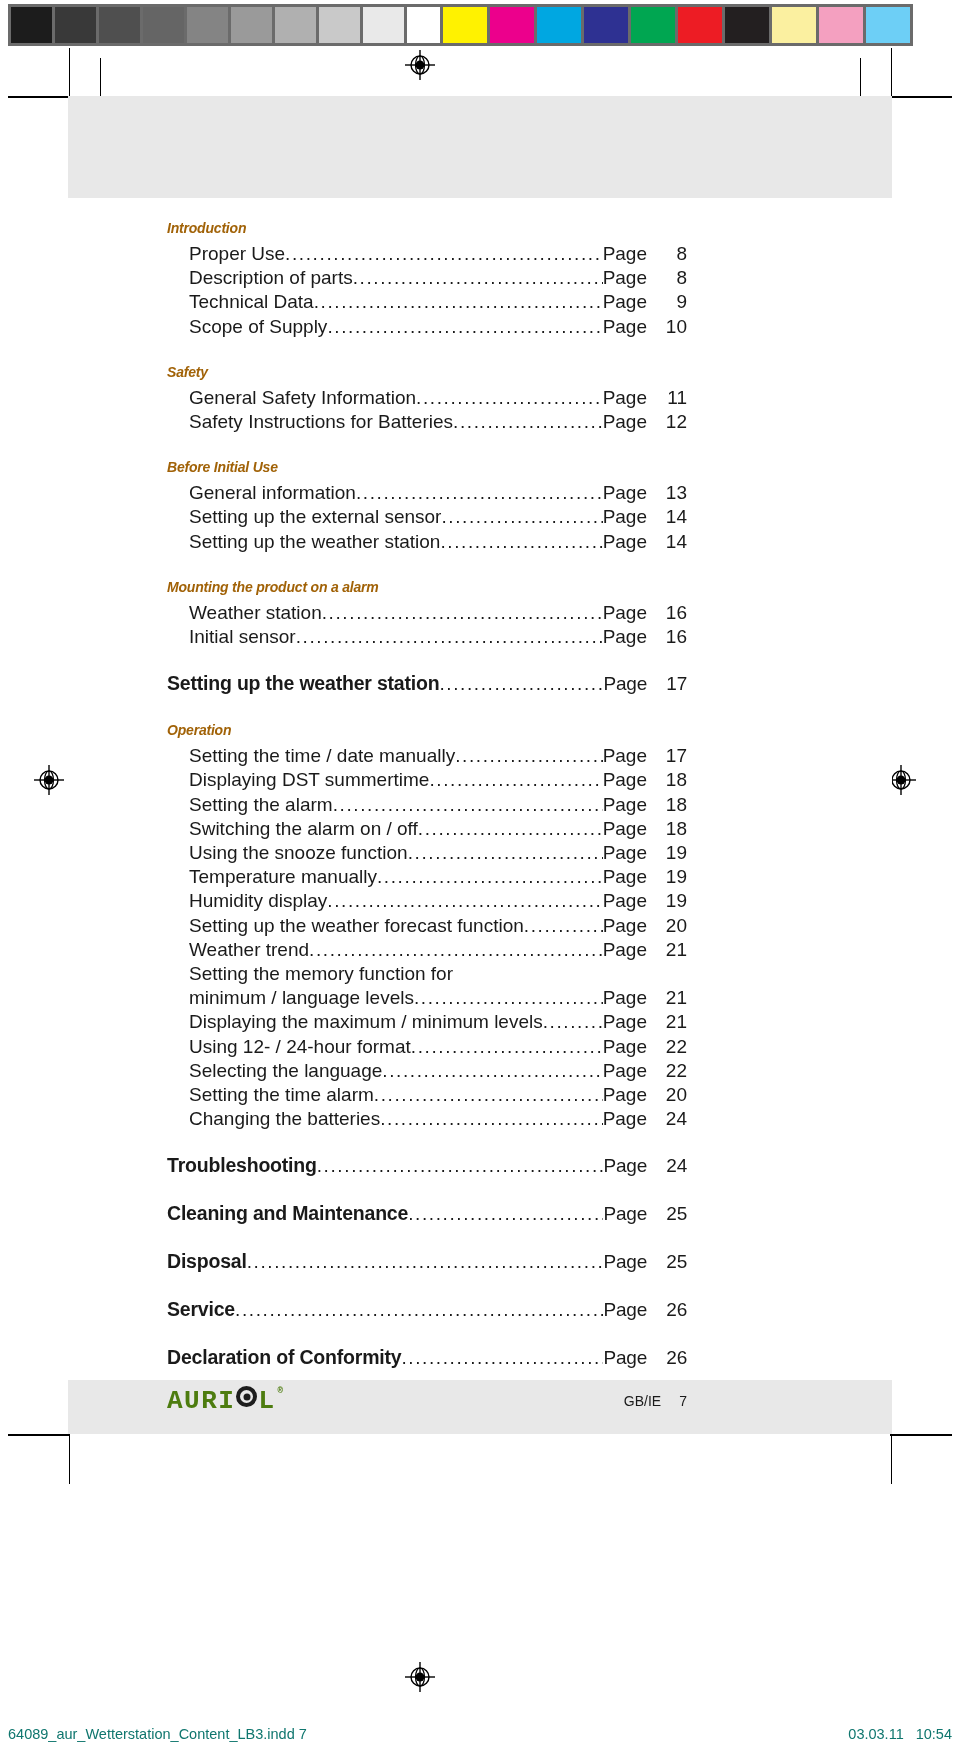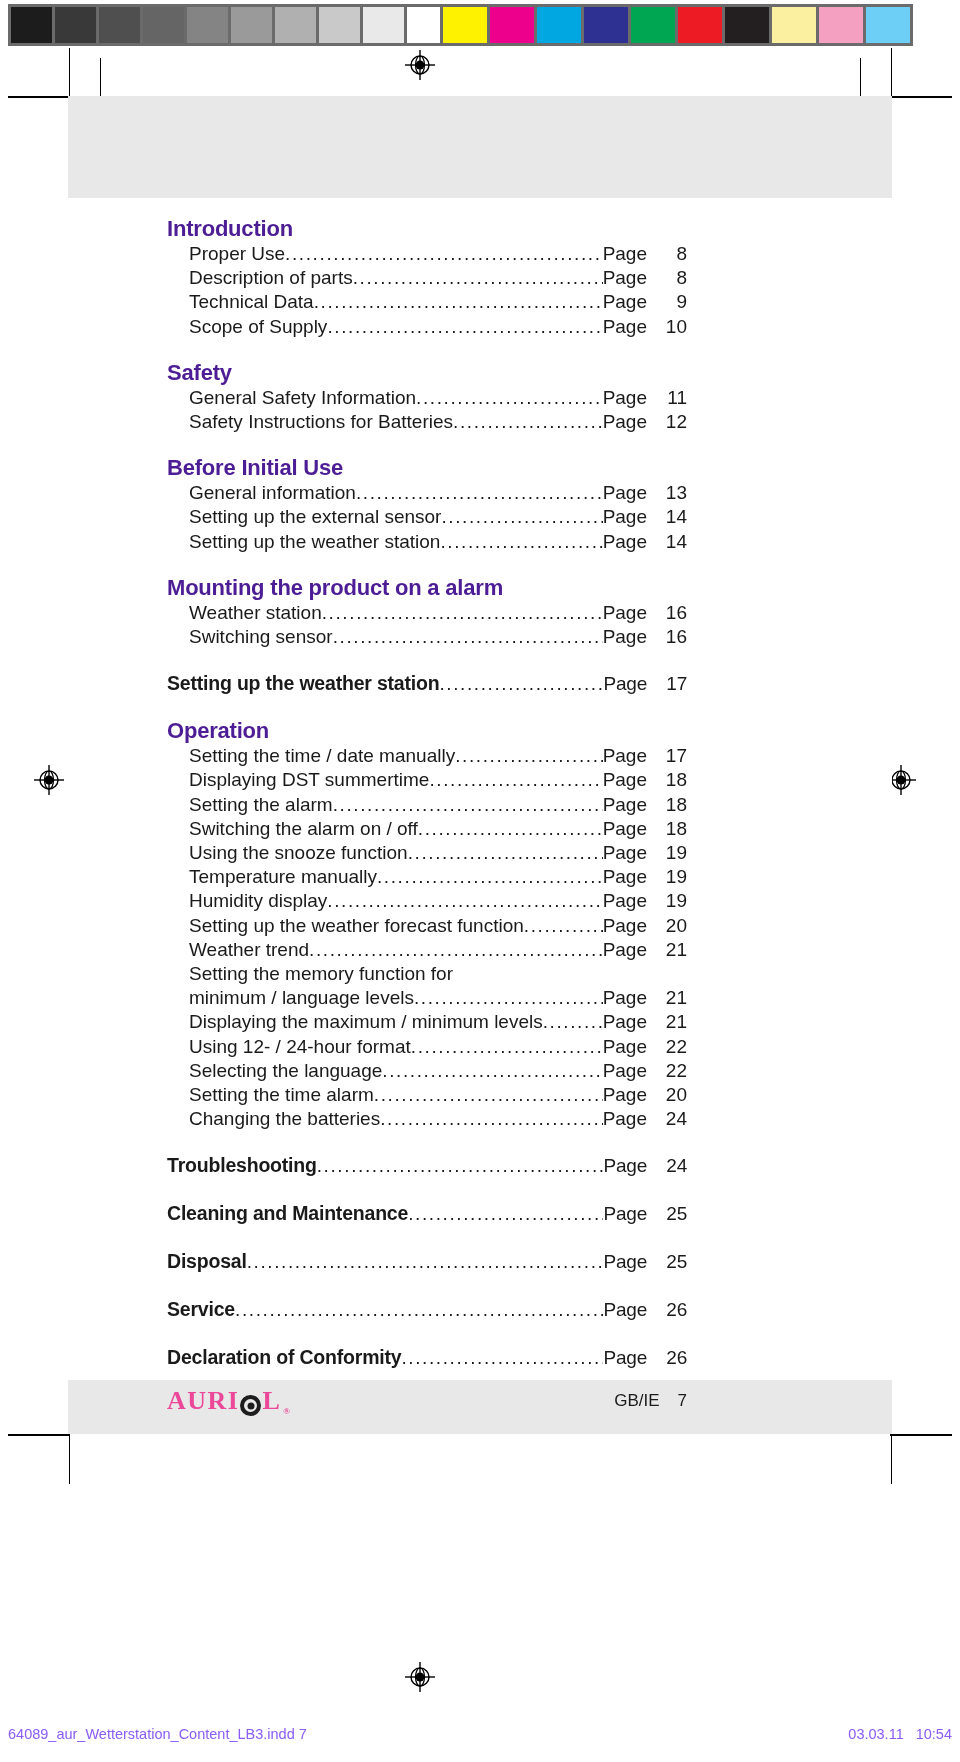--- a/index.html
+++ b/index.html
@@ -43,25 +43,26 @@
   .paper{position:absolute;left:68px;top:198px;width:824px;height:1182px;
     background:#ffffff;}
 
   
   .toc{position:absolute;left:167px;top:216px;width:520px;}
   .toc-block{margin-bottom:0;}
   .block-gap{height:21px;}
 
   .sec-head{
     font-weight:bold;
-    font-size:22px;
+    font-size:14px;
     letter-spacing:-0.2px;
     line-height:25px;
-    color:#4c1d95;
+    color:#a16207;
     margin:0 0 1px 0;
+    font-style:italic;
   }
 
   
   .row{
     display:flex;align-items:baseline;
     font-size:19px;line-height:24.2px;
     color:#1a1a1a;
     white-space:nowrap;
   }
   .row.sub{padding-left:22px;}
@@ -83,34 +84,34 @@
   .row .pageword{flex:0 0 auto;font-weight:normal;font-size:19px;padding-left:0px;}
   .row .pagenum{flex:0 0 auto;width:40px;text-align:right;font-weight:normal;font-size:19px;}
 
   
   .row.cont .dots::before{content:"";}
 
   
   .footer{position:absolute;left:167px;top:1386px;width:520px;
     display:flex;align-items:center;justify-content:space-between;}
   .logo{display:flex;align-items:center;}
-  .logo-text{font-weight:bold;font-size:26px;letter-spacing:1.5px;color:#ec4899;
-    font-family:Liberation Serif, serif;display:flex;align-items:flex-end;}
+  .logo-text{font-weight:bold;font-size:26px;letter-spacing:1.5px;color:#4d7c0f;
+    font-family:Liberation Mono, monospace;display:flex;align-items:flex-start;}
   .logo-o{display:inline-block;width:21px;height:21px;border-radius:50%;
     border:4px solid #1d1d1d;box-sizing:border-box;position:relative;
     margin:0 1px;vertical-align:middle;}
   .logo-o::after{content:"";position:absolute;left:50%;top:50%;
     transform:translate(-50%,-50%);width:7px;height:7px;border-radius:50%;background:#1d1d1d;}
   .logo-reg{font-size:9px;vertical-align:super;font-weight:bold;margin-left:2px;}
-  .footer-right{display:flex;align-items:baseline;gap:18px;font-size:17px;color:#1a1a1a;}
+  .footer-right{display:flex;align-items:baseline;gap:18px;font-size:14px;color:#1a1a1a;}
 
   
   .slug{position:absolute;left:0;top:1726px;width:960px;
     display:flex;justify-content:space-between;
-    font-size:14.5px;color:#8b5cf6;padding:0 8px;box-sizing:border-box;}
+    font-size:14.5px;color:#0f766e;padding:0 8px;box-sizing:border-box;}
   .slug-right{display:flex;gap:12px;}
 </style>
 </head>
 <body>
 
 <div class="calib-strip">
   <div class="calib-group calib-gray">
       <div class="swatch" style="background: rgb(28, 28, 28);"></div>
       <div class="swatch" style="background: rgb(57, 57, 57);"></div>
       <div class="swatch" style="background: rgb(79, 79, 79);"></div>
@@ -256,21 +257,21 @@
     <div class="block-gap"></div>
     <div class="toc-block">
       <div class="sec-head">Mounting the product on a alarm</div>
       <div class="row sub">
         <span class="label">Weather station</span>
         <span class="dots"></span>
         <span class="pageword">Page</span>
         <span class="pagenum">16</span>
       </div>
       <div class="row sub">
-        <span class="label">Switching sensor</span>
+        <span class="label">Initial sensor</span>
         <span class="dots"></span>
         <span class="pageword">Page</span>
         <span class="pagenum">16</span>
       </div>
     </div>
     <div class="block-gap"></div>
     <div class="toc-block">
       <div class="row bold">
         <span class="label">Setting up the weather station</span>
         <span class="dots"></span>

